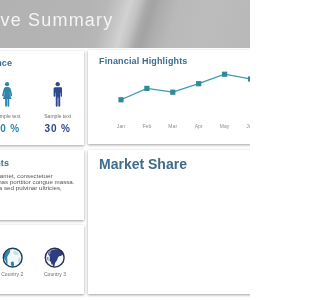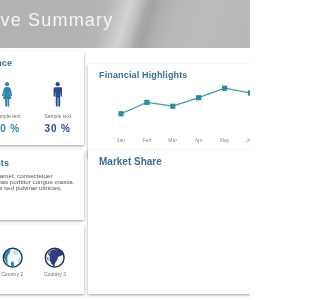--- a/index.html
+++ b/index.html
@@ -16,21 +16,21 @@
       #c6c6c6 46%, #d2d2d2 49.5%, #c2c2c2 53%,
       #a9a9a9 56%, #a3a3a3 58.5%, #aeaeae 62%,
       #b9b9b9 68%, #bcbcbc 80%, #b8b8b8 100%);}
   #header-title{position:absolute;left:-67px;top:10.5px;font-size:18px;color:#f4f4f4;
     letter-spacing:1.2px;white-space:nowrap;font-weight:400;line-height:18px;}
 
   
   .card{position:absolute;background:#fff;box-shadow:0 1.2px 2.6px rgba(0,0,0,.38);}
 
   #card-gender{left:-70px;top:51px;width:154px;height:94px;}
-  #card-fin{left:88px;top:64px;width:196px;height:94px;}
+  #card-fin{left:88px;top:50px;width:196px;height:94px;}
   #card-high{left:-70px;top:150px;width:154px;height:70px;}
   #card-ctry{left:-70px;top:225px;width:154px;height:69px;}
   #card-market{left:88px;top:150px;width:196px;height:144px;}
 
   .card-title{position:absolute;font-weight:bold;color:#3f6c8c;}
 
   
   #gender-title{left:11.5px;top:7px;font-size:9px;color:#3b6e92;letter-spacing:.15px;}
   .gcol{position:absolute;top:31px;width:43.3px;}
   .gcol .fig{display:block;margin:0 auto;}
@@ -47,21 +47,21 @@
   
   #high-title{left:14px;top:8px;font-size:9px;color:#3b6e92;letter-spacing:.15px;}
   #high-body{position:absolute;left:9px;top:23px;width:137px;font-size:6.2px;line-height:6.1px;color:#555;}
 
   
   .ccol{position:absolute;top:22px;width:42.7px;}
   .ccol svg{display:block;margin:0 auto;}
   .ccol .c-label{text-align:center;font-size:5px;line-height:6px;color:#6d6d6d;margin-top:3px;letter-spacing:.05px;}
 
   
-  #mkt-title{left:11px;top:6px;font-size:10px;color:#3f6c8c;}
+  #mkt-title{left:11px;top:6px;font-size:14px;color:#3f6c8c;}
 </style>
 </head>
 <body>
 
 <div id="slide">
 
   <div id="header">
     <div id="header-sheen"></div>
     <div id="header-title">Executive Summary</div>
   </div>

